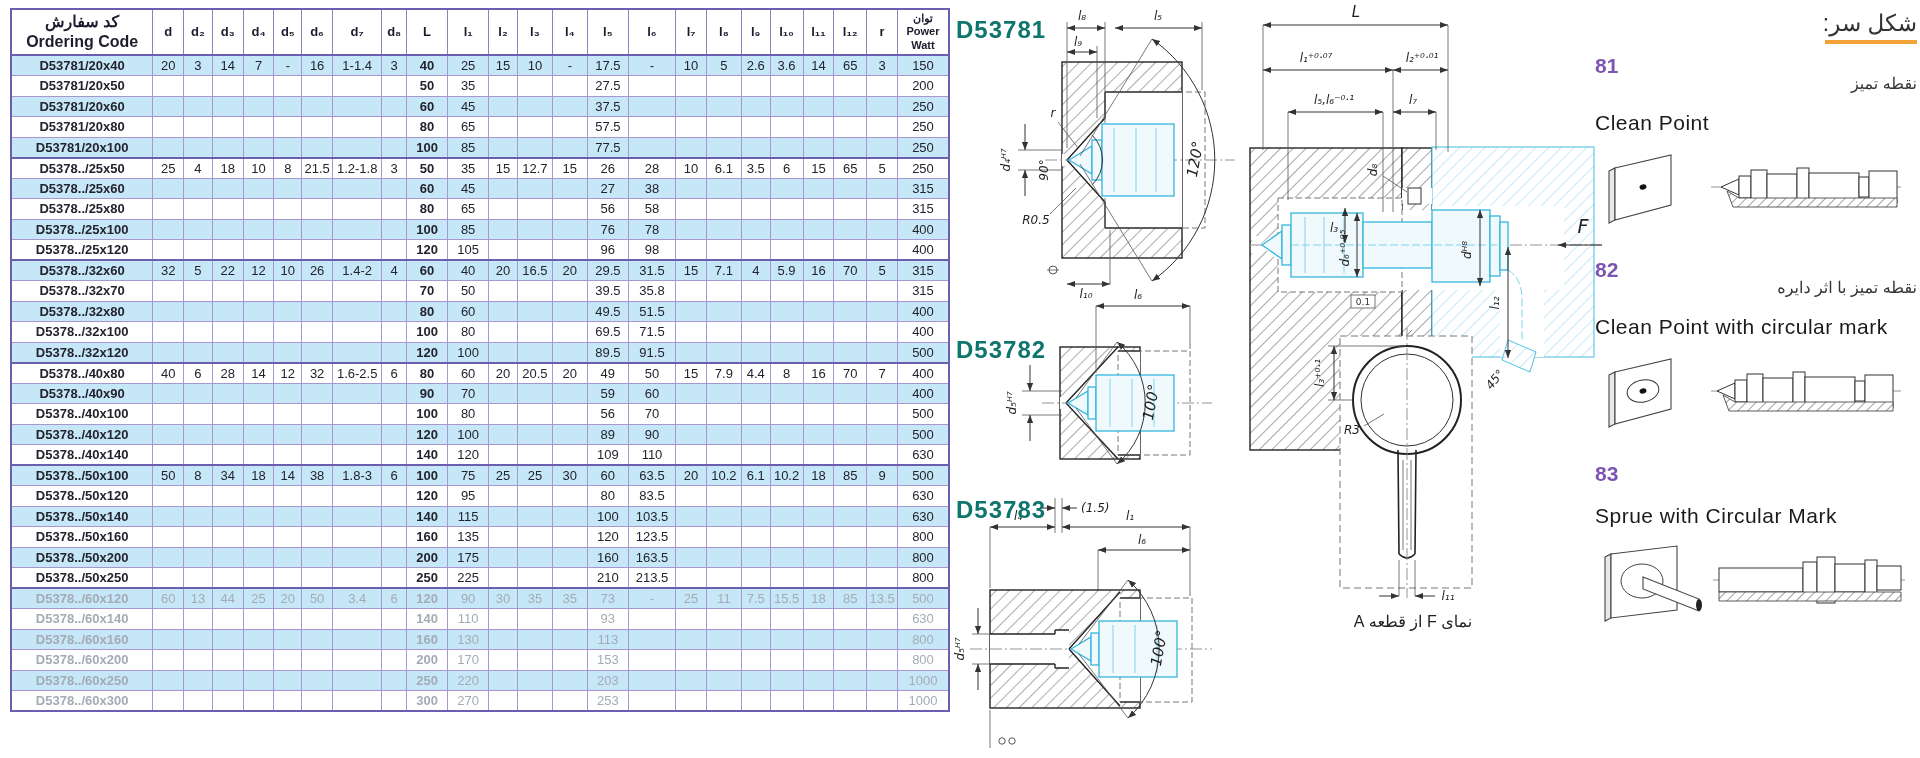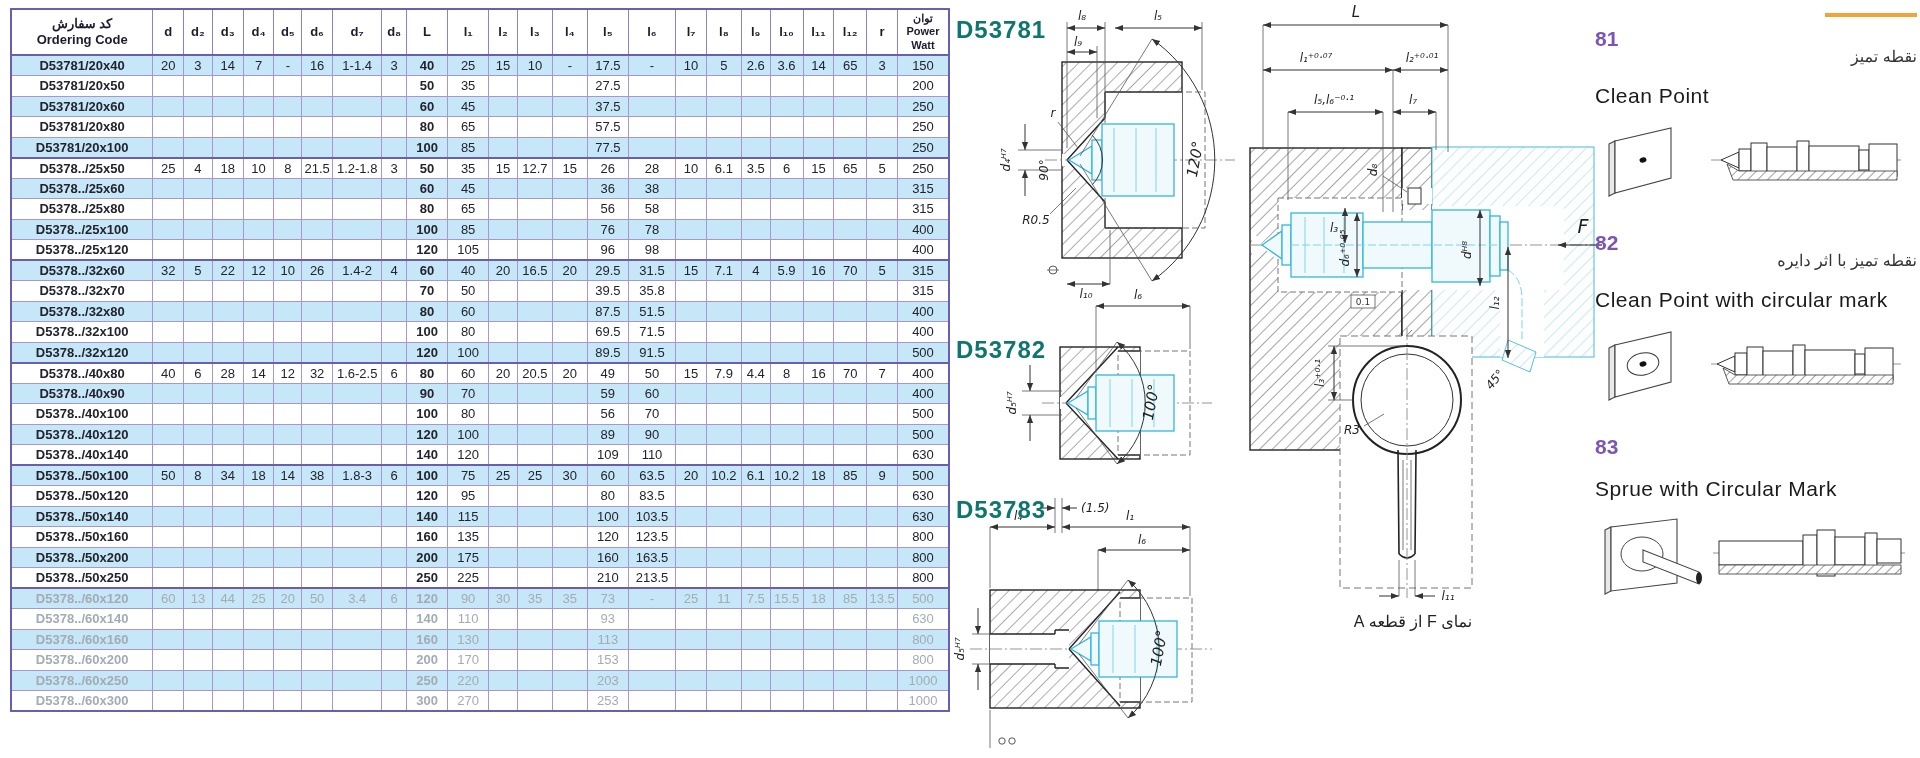--- a/index.html
+++ b/index.html
@@ -4,21 +4,21 @@
 <style>
   * { margin:0; padding:0; box-sizing:border-box; }
   body { background:#fff; font-family:"Liberation Sans", sans-serif; }
   .page { position:relative; width:1920px; height:758px; background:#fff; overflow:hidden; }
 
   
   table.spec { position:absolute; left:10px; top:8px; width:940px; border-collapse:collapse;
     table-layout:fixed; background:#fff; border:2px solid #6a5fae; }
   table.spec th { border:1px solid #8f81c2; font-size:13px; font-weight:bold; color:#1c1c2e;
     white-space:pre-line; height:46px; padding:0 1px; line-height:1.25; text-align:center; vertical-align:middle;}
-  table.spec th.col-code { font-size:13px; }
+  table.spec th.col-code { font-size:16px; }
   table.spec th.col-power { font-size:11px; line-height:1.2; }
   table.spec td { border:1px solid #a796cf; border-top:1px solid #c6bbe2; height:20.5px; font-size:13px;
     text-align:center; color:#23232e; padding:0 1px; white-space:nowrap; overflow:hidden; line-height:1; }
   tr.alt td { background:#c6e7f8; }
   tr.grp td { border-top:2px solid #6a5fae; }
   tr.muted td { color:#a3abb4; }
   td.code { text-align:left; padding-left:6px; font-weight:bold; }
   td.lcol { font-weight:bold; }
 
   
@@ -273,21 +273,21 @@
           <td></td>
           <td></td>
           <td></td>
           <td></td>
           <td></td>
           <td class="lcol">60</td>
           <td>45</td>
           <td></td>
           <td></td>
           <td></td>
-          <td>36</td>
+          <td>27</td>
           <td>38</td>
           <td></td>
           <td></td>
           <td></td>
           <td></td>
           <td></td>
           <td></td>
           <td></td>
           <td>315</td>
         </tr>
@@ -429,21 +429,21 @@
           <td></td>
           <td></td>
           <td></td>
           <td></td>
           <td></td>
           <td class="lcol">80</td>
           <td>60</td>
           <td></td>
           <td></td>
           <td></td>
-          <td>87.5</td>
+          <td>49.5</td>
           <td>51.5</td>
           <td></td>
           <td></td>
           <td></td>
           <td></td>
           <td></td>
           <td></td>
           <td></td>
           <td>400</td>
         </tr>
@@ -1200,20 +1200,21 @@
     <text class="dt" x="2" y="45" text-anchor="middle" transform="rotate(-90 2 45)">l₃⁺⁰·¹</text>
     <line class="ext" x1="77" y1="232" x2="77" y2="268"></line>
       <line class="ext" x1="93" y1="232" x2="93" y2="268"></line>
     <line class="dim" x1="57" y1="268" x2="77" y2="268" marker-end="url(#arf)"></line>
     <line class="dim" x1="113" y1="268" x2="93" y2="268" marker-end="url(#arf)"></line>
     <text class="dt" x="126" y="272" text-anchor="middle">l₁₁</text>
   </svg>
   <div class="viewf-caption">نمای F از قطعه A</div>
 
   <div class="hs">
+    <div class="hs-title">شکل سر:</div>
     <div class="hs-underline"></div>
 
     <div class="hs-item">
       <div class="hs-num">81</div>
       <div class="hs-fa">نقطه تمیز</div>
       <div class="hs-en">Clean Point</div>
       <div class="hs-art">
         <svg width="315" height="95" viewBox="0 0 315 95" style="position:absolute">
           <defs>
               <pattern id="ha1" width="7" height="7" patternUnits="userSpaceOnUse" patternTransform="rotate(45)">

